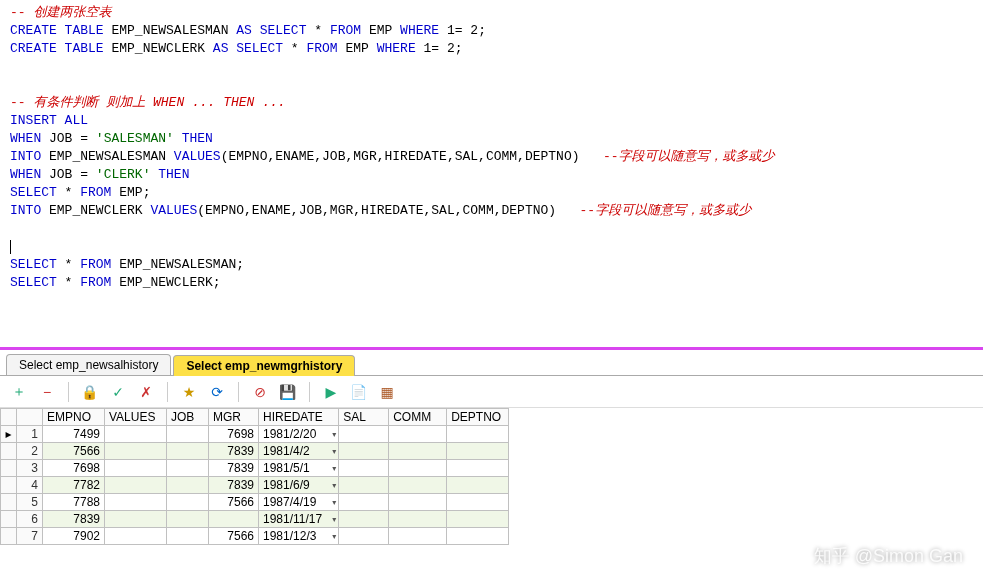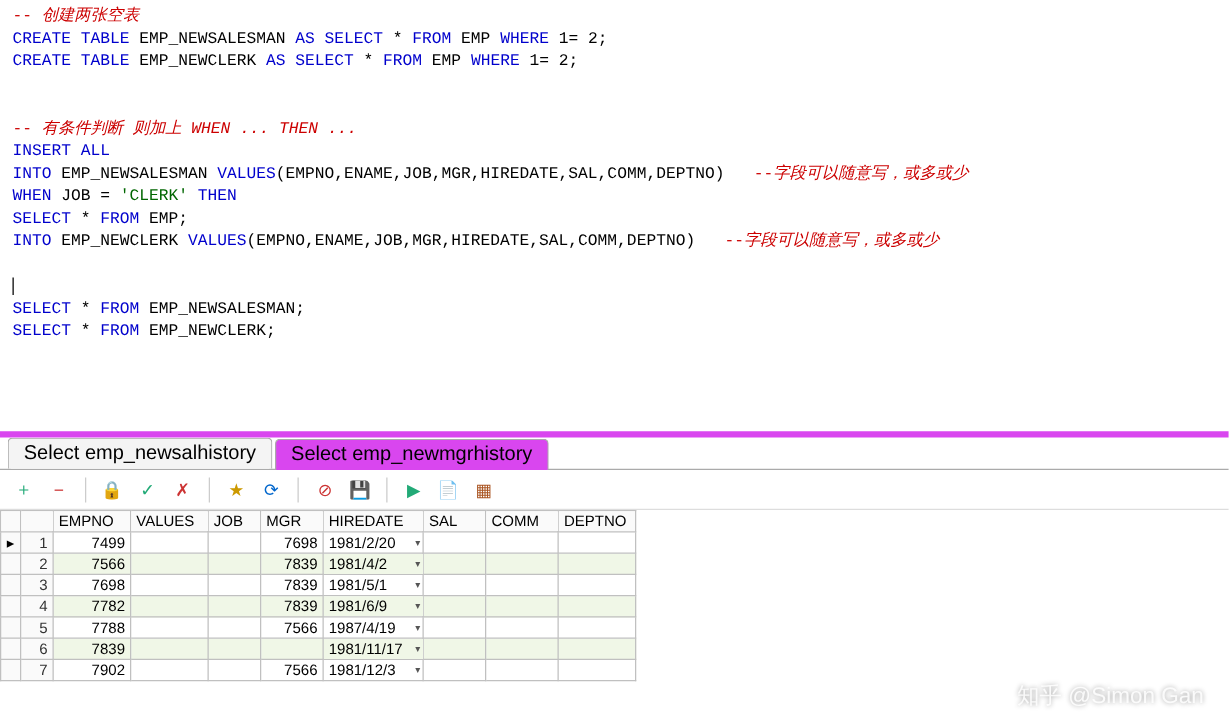--- a/index.html
+++ b/index.html
@@ -12,21 +12,21 @@
     overflow: hidden;
     position: relative;
   }
   .editor-pane {
     width: 100%;
     height: 350px;
     overflow: auto;
     padding: 4px 10px;
     position: relative;
     background: #fff;
-    border-bottom: 5px solid #d946ef;
+    border-bottom: 3px solid #d946ef;
   }
   .code-line {
     white-space: pre;
     font-family: Consolas, "Courier New", monospace;
     font-size: 13px;
     line-height: 18px;
     color: #000;
   }
   .tk-comment-it { color: #cc0000; font-style: italic; }
   .tk-red { color: #cc0000; }
@@ -47,28 +47,28 @@
     background: #fff;
     height: 26px;
     padding-left: 6px;
   }
   .tab {
     border: 1px solid #aaa;
     border-bottom: none;
     background: #f4f4f4;
     padding: 3px 12px;
     font-family: "Segoe UI", Tahoma, sans-serif;
-    font-size: 16px;
+    font-size: 12px;
     margin-right: 2px;
     border-radius: 4px 4px 0 0;
     cursor: pointer;
   }
   .tab.active {
-    background: #d946ef;
-    font-weight: normal;
+    background: #fde047;
+    font-weight: bold;
     position: relative;
     top: 1px;
   }
   .toolbar {
     display: flex;
     align-items: center;
     height: 32px;
     padding: 2px 8px;
     gap: 6px;
     background: #fff;
@@ -160,20 +160,21 @@
 <body>
 
 <div class="editor-pane">
   <div class="code-line"><span class="tk-red">-- </span><span class="tk-comment-it">创建两张空表</span></div>
   <div class="code-line"><span class="tk-blue">CREATE</span><span class="tk-blue"> TABLE</span><span class="tk-black"> EMP_NEWSALESMAN </span><span class="tk-blue">AS</span><span class="tk-blue"> SELECT</span><span class="tk-black"> * </span><span class="tk-blue">FROM</span><span class="tk-black"> EMP </span><span class="tk-blue">WHERE</span><span class="tk-black"> 1= 2;</span></div>
   <div class="code-line"><span class="tk-blue">CREATE</span><span class="tk-blue"> TABLE</span><span class="tk-black"> EMP_NEWCLERK </span><span class="tk-blue">AS</span><span class="tk-blue"> SELECT</span><span class="tk-black"> * </span><span class="tk-blue">FROM</span><span class="tk-black"> EMP </span><span class="tk-blue">WHERE</span><span class="tk-black"> 1= 2;</span></div>
   <div class="code-line">&nbsp;</div>
   <div class="code-line">&nbsp;</div>
   <div class="code-line"><span class="tk-red">-- </span><span class="tk-comment-it">有条件判断 则加上 WHEN ... THEN ...</span></div>
   <div class="code-line"><span class="tk-blue">INSERT</span><span class="tk-blue"> ALL</span></div>
+  <div class="code-line"><span class="tk-blue">WHEN</span><span class="tk-black"> JOB = </span><span class="tk-green">'SALESMAN'</span><span class="tk-blue"> THEN</span></div>
   <div class="code-line"><span class="tk-blue">INTO</span><span class="tk-black"> EMP_NEWSALESMAN </span><span class="tk-blue">VALUES</span><span class="tk-black">(EMPNO,ENAME,JOB,MGR,HIREDATE,SAL,COMM,DEPTNO)   </span><span class="tk-red">--</span><span class="tk-comment-it">字段可以随意写，或多或少</span></div>
   <div class="code-line"><span class="tk-blue">WHEN</span><span class="tk-black"> JOB = </span><span class="tk-green">'CLERK'</span><span class="tk-blue"> THEN</span></div>
   <div class="code-line"><span class="tk-blue">SELECT</span><span class="tk-black"> * </span><span class="tk-blue">FROM</span><span class="tk-black"> EMP;</span></div>
   <div class="code-line"><span class="tk-blue">INTO</span><span class="tk-black"> EMP_NEWCLERK </span><span class="tk-blue">VALUES</span><span class="tk-black">(EMPNO,ENAME,JOB,MGR,HIREDATE,SAL,COMM,DEPTNO)   </span><span class="tk-red">--</span><span class="tk-comment-it">字段可以随意写，或多或少</span></div>
   <div class="code-line">&nbsp;</div>
   <div class="code-line"><span class="cursor-bar"></span></div>
   <div class="code-line"><span class="tk-blue">SELECT</span><span class="tk-black"> * </span><span class="tk-blue">FROM</span><span class="tk-black"> EMP_NEWSALESMAN;</span></div>
   <div class="code-line"><span class="tk-blue">SELECT</span><span class="tk-black"> * </span><span class="tk-blue">FROM</span><span class="tk-black"> EMP_NEWCLERK;</span></div>
 </div>
 

